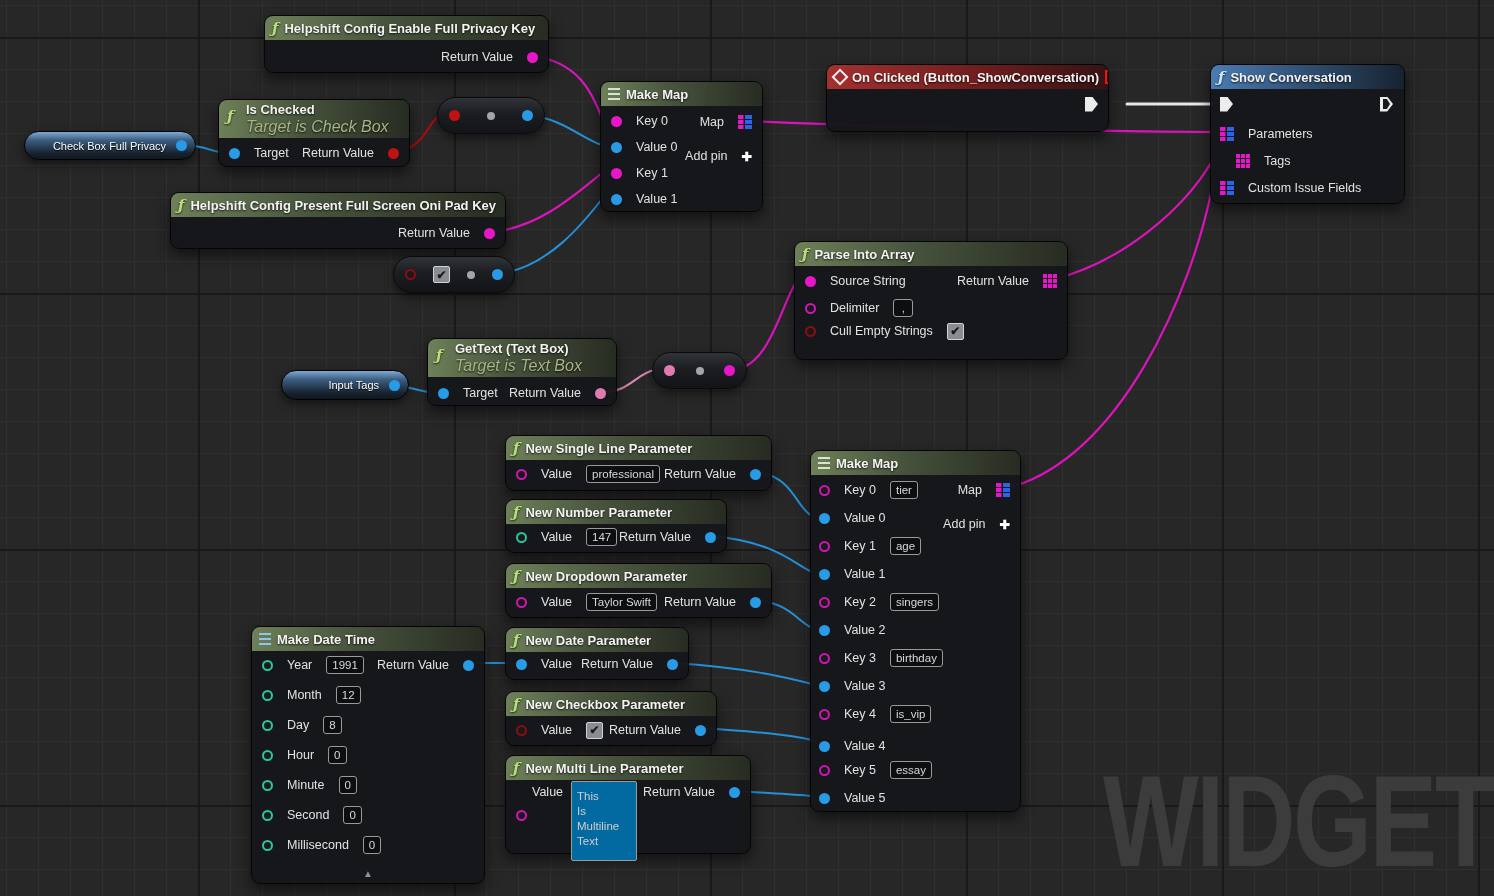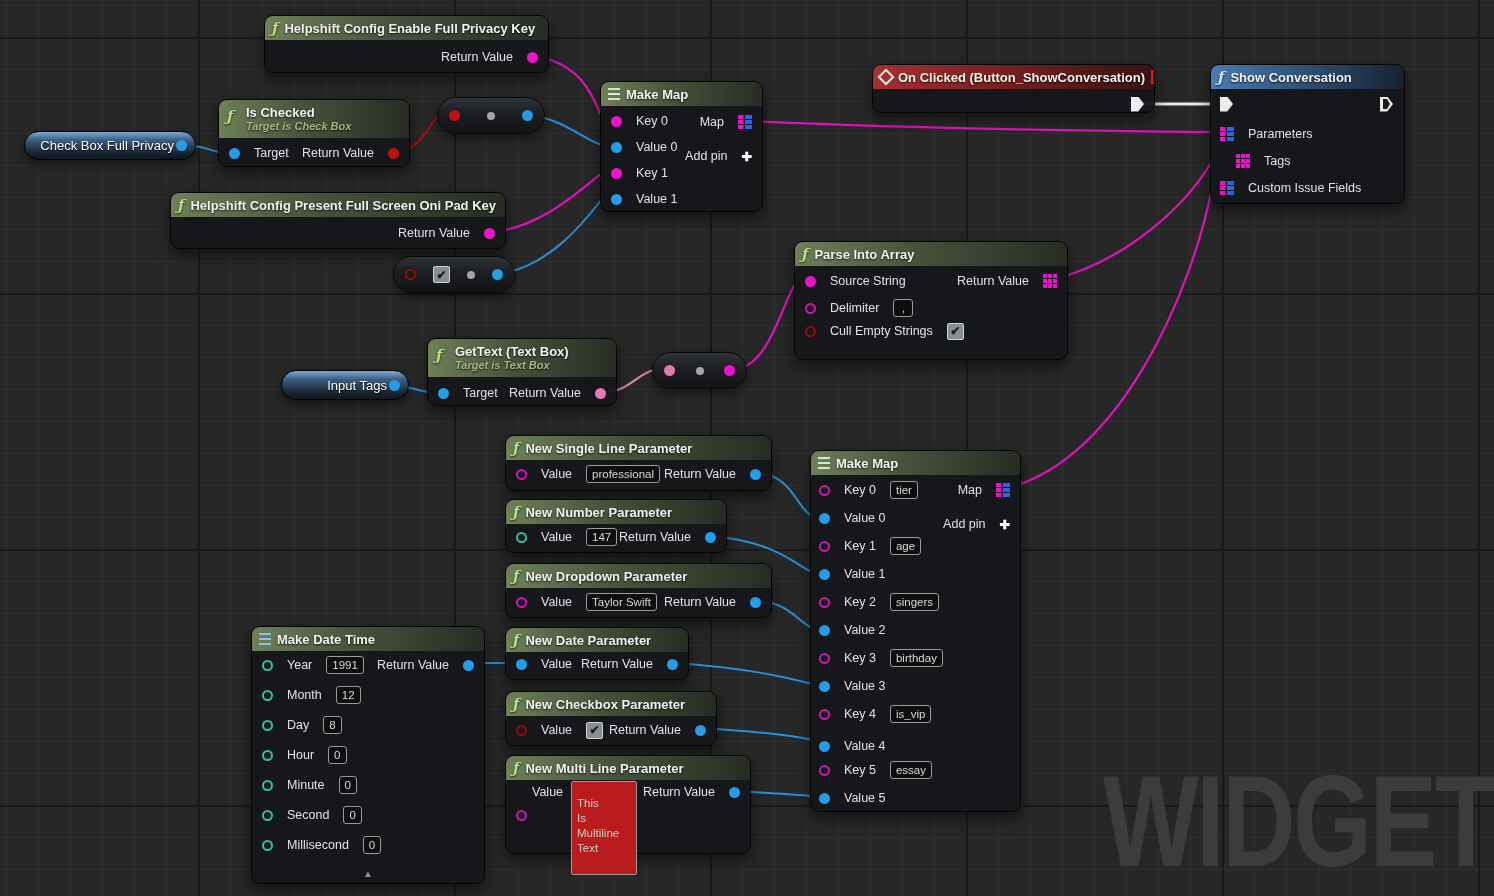--- a/index.html
+++ b/index.html
@@ -32,21 +32,21 @@
     font-size:13px;font-weight:bold;color:#f3f3f3;text-shadow:0 1px 2px rgba(0,0,0,.8);
     white-space:nowrap;overflow:hidden;
   }
   .hdr-fn{background:linear-gradient(90deg,#6e8059 0%,#46523c 45%,#272c22 100%);}
   .hdr-ev{background:linear-gradient(90deg,#a53030 0%,#6e1d1d 55%,#361313 100%);}
   .hdr-bl{background:linear-gradient(90deg,#4a7cb4 0%,#2c4a6b 55%,#17222f 100%);}
   .hdr2{height:38px;flex-direction:column;align-items:flex-start;justify-content:center;gap:0;padding-left:27px;position:relative;line-height:1.2;}
   .hdr2 .fg{position:absolute;left:8px;top:9px;}
   .fg{font-family:"DejaVu Serif",serif;font-style:italic;font-weight:bold;font-size:15px;color:#b9e07c;line-height:1;}
   .fg-bl{color:#cfe6ff;}
-  .sub{font-size:11px;font-style:italic;font-weight:bold;color:#a9b584;text-align:right;}
+  .sub{font-size:16px;font-style:italic;font-weight:normal;color:#a9b584;text-align:right;}
   .row{position:absolute;display:flex;align-items:center;gap:14px;height:18px;font-size:12.5px;white-space:nowrap;color:#e2e2e2;}
   .pin{width:11px;height:11px;border-radius:50%;box-sizing:border-box;flex:0 0 auto;}
   .p-mag{background:#e816c8;}    .p-mag-h{background:#17191d;border:2px solid #d215b4;}
   .p-blue{background:#279be6;}
   .p-teal-h{background:#17191d;border:2px solid #2bc795;}
   .p-red{background:#bf1212;}    .p-red-h{background:#17191d;border:2px solid #8e0d0d;}
   .p-pink{background:#e07ab0;}
   .gdot{width:8px;height:8px;border-radius:50%;background:#a2a6aa;flex:0 0 auto;}
   .execpin{width:13px;height:15px;background:#ececec;clip-path:polygon(0 0,55% 0,100% 50%,55% 100%,0 100%);flex:0 0 auto;}
   .exec-h{position:relative;width:13px;height:15px;flex:0 0 auto;}
@@ -60,35 +60,35 @@
       background-size:5.5px 100%,7px 100%;background-position:0 0,7px 0;background-repeat:no-repeat;}
   .arricon{width:14px;height:14px;flex:0 0 auto;background-image:
       repeating-linear-gradient(0deg,transparent 0 3.6px, #17191d 3.6px 5.2px),
       repeating-linear-gradient(90deg,#e816c8 0 3.6px, #17191d 3.6px 5.2px);}
   .hicon{width:12px;height:12px;flex:0 0 auto;background:repeating-linear-gradient(180deg,#d9e4ce 0 2.5px,transparent 2.5px 4.8px);}
   .hicon-bl{background:repeating-linear-gradient(180deg,#8fc4ea 0 2.5px,transparent 2.5px 4.8px);}
   .pill{
     position:absolute;z-index:2;box-sizing:border-box;border-radius:15px;border:1px solid #000;
     background:linear-gradient(180deg,#7fa9d2 0%,#3c5e82 30%,#18232f 78%,#101820 100%);
     box-shadow:0 4px 10px rgba(0,0,0,.5);
-    display:flex;align-items:center;justify-content:flex-end;gap:2px;
-    padding:0 8px 0 14px;font-size:13px;color:#fff;text-shadow:0 1px 1px #000;
+    display:flex;align-items:center;justify-content:flex-end;gap:10px;
+    padding:0 8px 0 14px;font-size:11px;color:#fff;text-shadow:0 1px 1px #000;
   }
   .cpill{
     position:absolute;z-index:2;box-sizing:border-box;border-radius:19px;border:1px solid #0a0a0a;
     background:linear-gradient(180deg,#303338 0%,#1b1d21 45%,#131417 100%);
     box-shadow:0 4px 10px rgba(0,0,0,.5);
     display:flex;align-items:center;justify-content:space-between;padding:0 11px;
   }
   .redsq{width:10px;height:10px;border:2.5px solid #e81414;background:#380c0c;margin-left:auto;flex:0 0 auto;}
   .diamond{width:8px;height:8px;border:2px solid #f0f0f0;transform:rotate(45deg);background:transparent;flex:0 0 auto;}
   .collapse{position:absolute;left:0;right:0;bottom:4px;text-align:center;color:#8f8f8f;font-size:10px;cursor:pointer;}
   .ta{
-    position:absolute;border:1px solid #9a9a9a;border-radius:2px;background:#b91c1c;color:#cfcfcf;
-    font-size:11.5px;line-height:1.3;padding:14px 5px;white-space:pre-line;
+    position:absolute;border:1px solid #9a9a9a;border-radius:2px;background:#0369a1;color:#cfcfcf;
+    font-size:11.5px;line-height:1.3;padding:7px 5px;white-space:pre-line;
   }
 </style>
 </head>
 <body>
 
 <div id="canvas">
 
   <div class="watermark">WIDGET</div>
 
   <svg id="wires" width="1494" height="896">
@@ -183,21 +183,21 @@
     <div class="row" style="right:10px;top:31px">
       <span>Map</span>
       <span class="mapicon"></span>
     </div>
     <div class="row" style="right:10px;top:65px">
       <span>Add pin</span>
       <span style="color:#fff;font-weight:bold">✚</span>
     </div>
   </div>
 
-  <div class="node" style="left:872px;top:64px;width:283px;height:49px">
+  <div class="node" style="left:826px;top:64px;width:283px;height:68px">
     <div class="hdr hdr-ev">
       <span class="diamond"></span>
       <span>On Clicked (Button_ShowConversation)</span>
       <span class="redsq"></span>
     </div>
     <div class="row" style="right:10px;top:30px">
       <span class="execpin"></span>
     </div>
   </div>
 

